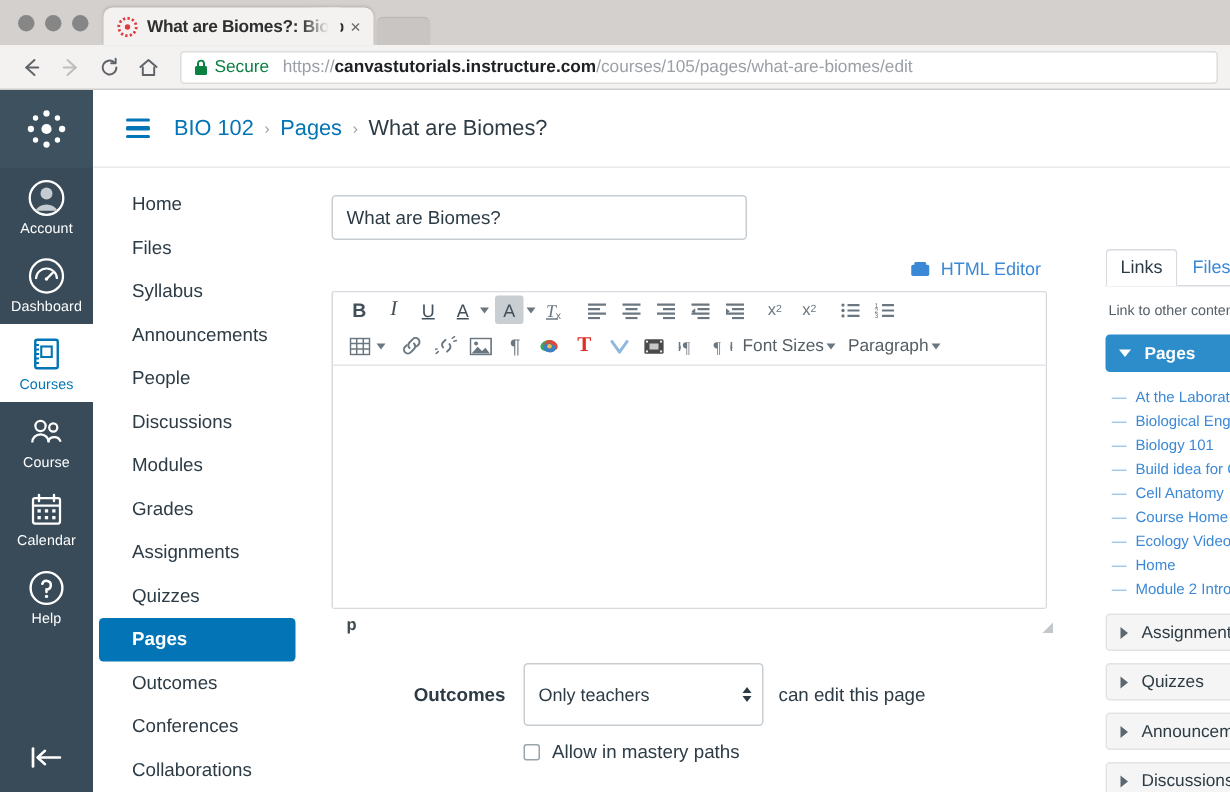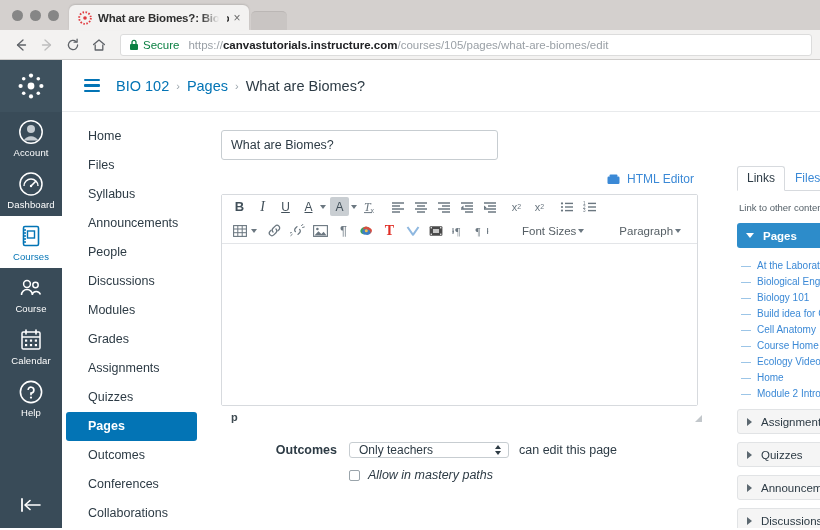--- a/index.html
+++ b/index.html
@@ -221,21 +221,21 @@
     width: 0; height: 0;
     border-left: 3px solid transparent;
     border-right: 3px solid transparent;
     border-top: 4px solid #6B7780;
     margin-left: 2px;
   }
   .tb-group { display: flex; align-items: center; margin-right: 4px; }
   .tb-text {
     font-size: 11.5px; color: #555e64;
     display: flex; align-items: center;
-    margin-right: 8px; white-space: nowrap; margin-left: 27px;
+    margin-right: 8px; white-space: nowrap;
   }
   .tb-sep { width: 4px; }
   #rce-body {
     height: 162px;
     border-top: 1px solid #E3E5E8;
     background: #fff;
   }
   #rce-status {
     height: 22px;
     display: flex; align-items: center; justify-content: space-between;
@@ -247,40 +247,40 @@
   
   #options-row {
     display: flex; align-items: center;
     margin-top: 14px; padding-left: 26px;
   }
   .opt-label {
     font-size: 12.5px; font-weight: bold; color: #2D3B45;
     width: 90px; text-align: right; margin-right: 12px;
   }
   #edit-roles-select {
-    width: 160px; height: 16px;
+    width: 160px; height: 42px;
     border: 1px solid #C7CDD1;
     border-radius: 3px;
     background: #fff;
     display: flex; align-items: center; justify-content: space-between;
     padding: 0 7px 0 9px;
     font-size: 12px; color: #2D3B45; gap: 38px;
   }
   .select-arrows { display: flex; flex-direction: column; gap: 2px; }
   .sa-up, .sa-dn {
     width: 0; height: 0;
     border-left: 3.5px solid transparent;
     border-right: 3.5px solid transparent;
   }
   .sa-up { border-bottom: 4px solid #2D3B45; }
   .sa-dn { border-top: 4px solid #2D3B45; }
   .opt-after { font-size: 12.5px; color: #2D3B45; margin-left: 10px; }
   #mastery-row {
     display: flex; align-items: center;
-    margin-top: 10px; padding-left: 128px; font-style: italic;
+    margin-top: 10px; padding-left: 128px;
   }
   .cb {
     width: 11px; height: 11px;
     border: 1px solid #9aa4ab;
     border-radius: 2px; background: #fff;
     margin-right: 8px; flex: 0 0 11px;
   }
   .cb-label { font-size: 12.5px; color: #2D3B45; }
 
   

